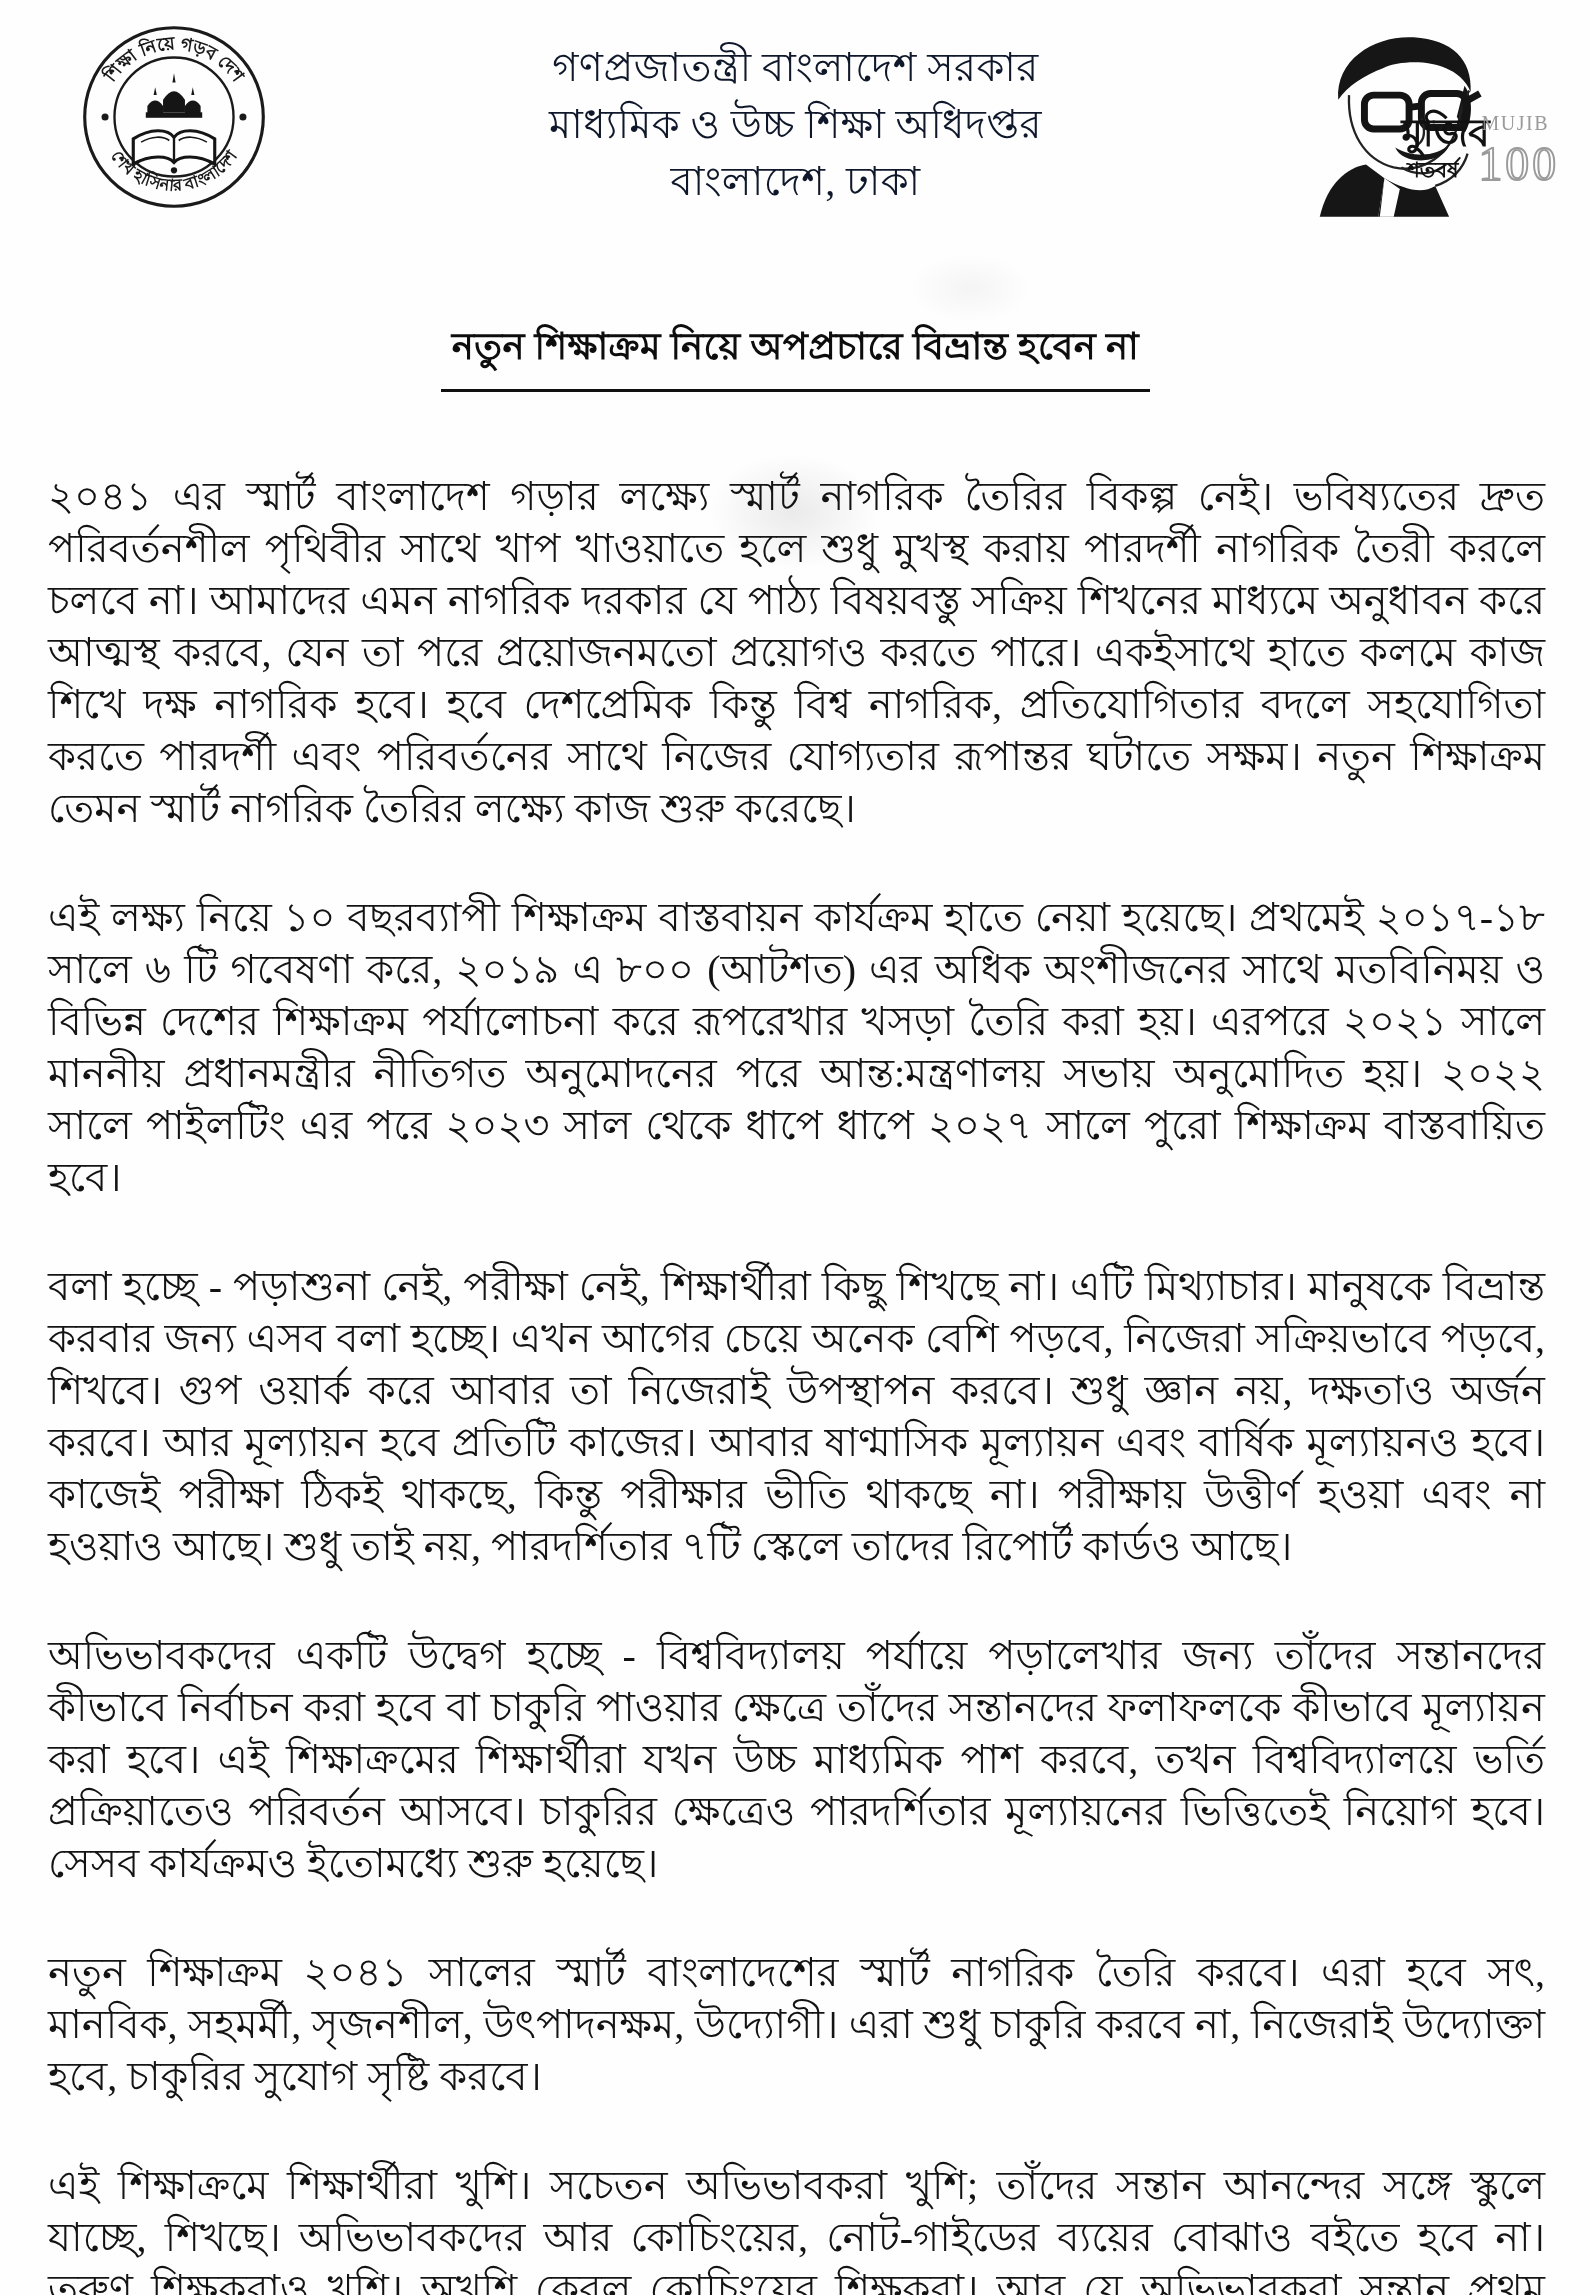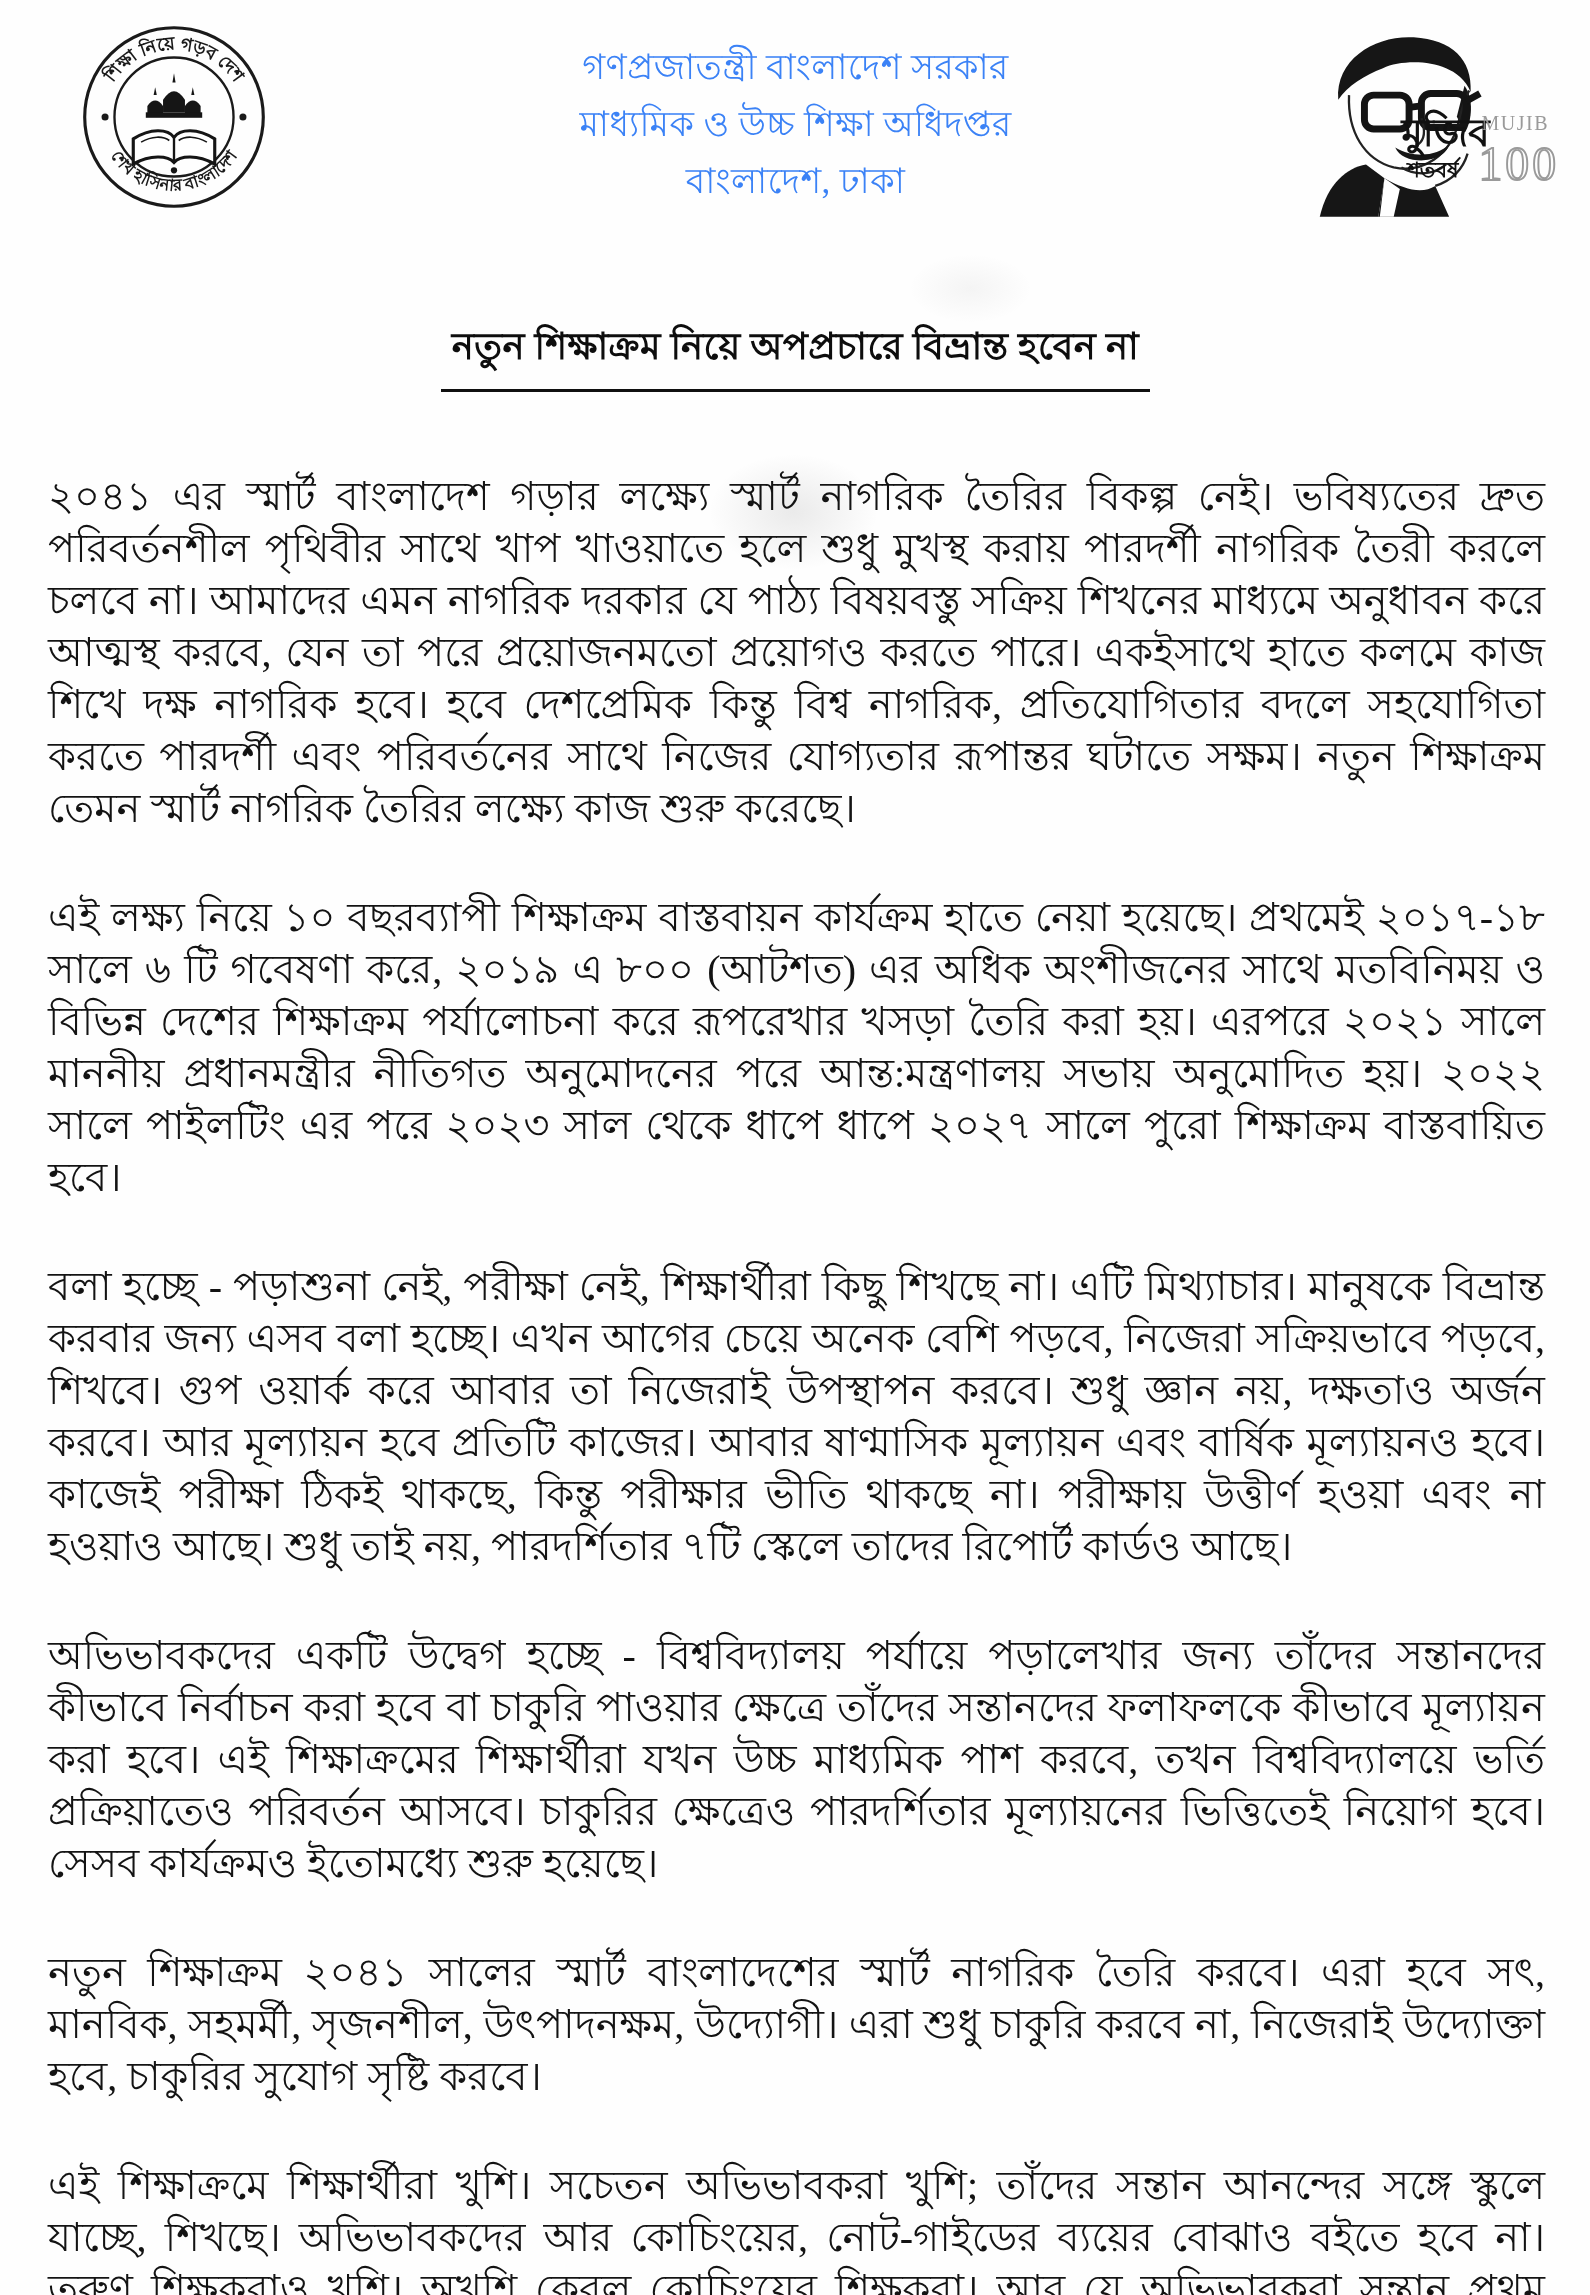--- a/index.html
+++ b/index.html
@@ -15,21 +15,21 @@
   .smudge{position:absolute;border-radius:50%;pointer-events:none;}
   .smudge.s1{left:709px;top:454px;width:169px;height:116px;
     background:radial-gradient(closest-side,rgba(60,60,60,.10),rgba(60,60,60,0));}
   .smudge.s2{left:909px;top:254px;width:123px;height:69px;
     background:radial-gradient(closest-side,rgba(60,60,60,.05),rgba(60,60,60,0));}
 
   
   .letterhead{position:absolute;left:0;top:20px;width:100%;height:208px;}
   .seal{position:absolute;left:80px;top:3.1px;width:188px;height:188px;}
   .org-block{position:absolute;left:0;right:0;top:18.5px;text-align:center;}
-  .org-line{font-size:35px;line-height:57px;color:#3b82f6;letter-spacing:0.4px;}
+  .org-line{font-size:40px;line-height:57px;color:#0f172a;letter-spacing:0.4px;}
   .mujib{position:absolute;right:10.8px;top:4px;width:271px;height:193px;}
 
   
   .title-wrap{position:absolute;left:0;top:317px;width:100%;text-align:center;}
   .title-text{
     display:inline-block;
     font-size:37px;font-weight:bold;color:#0d0d0d;
     padding:0 10.8px 9.2px 10.8px;
     border-bottom:3.9px solid #101010;
     letter-spacing:0.4px;

